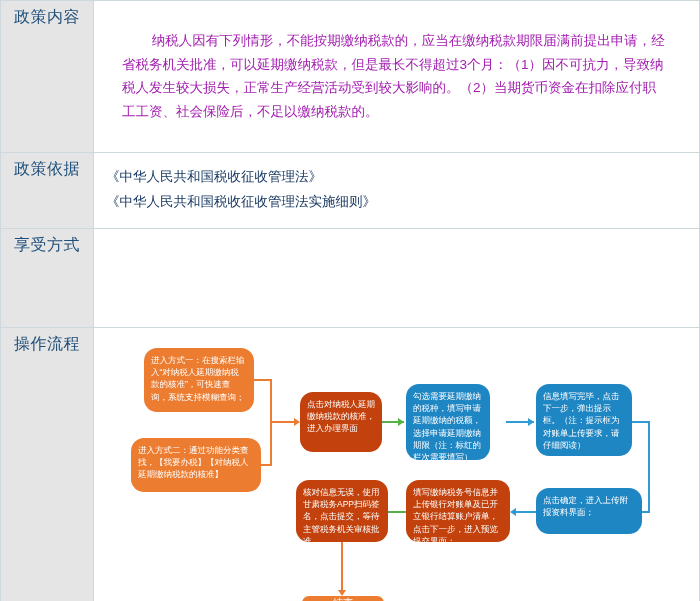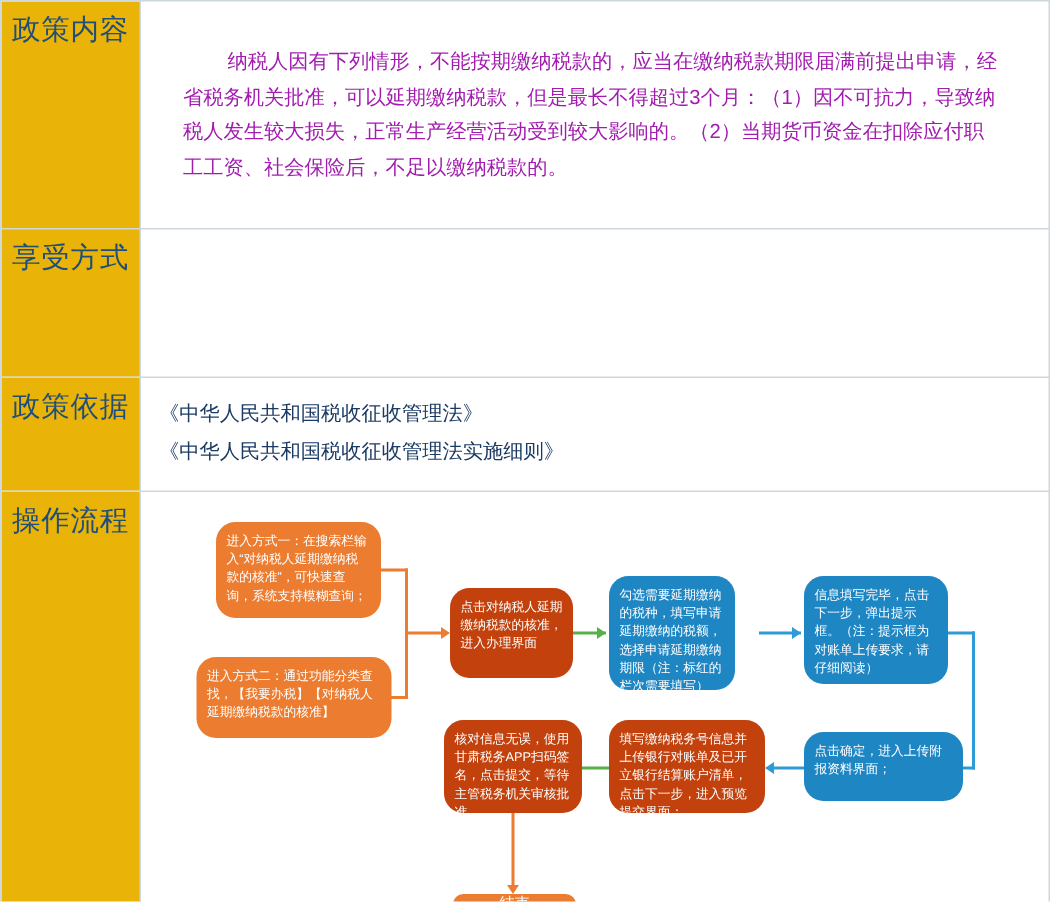--- a/index.html
+++ b/index.html
@@ -24,23 +24,23 @@
     table-layout: fixed;
   }
   table.policy td {
     border: 1px solid #cfd8dc;
     vertical-align: top;
   }
   td.label {
     width: 84px;
     text-align: center;
     vertical-align: middle;
-    font-size: 19px;
+    font-size: 16px;
     color: #1f4e79;
-    background: #eab308;
+    background: #e5e5e5;
     padding: 6px 4px;
     letter-spacing: 0.5px;
   }
   td.content {
     padding: 12px 14px 12px 12px;
     font-size: 13.5px;
     line-height: 1.75;
     color: #1f3864;
   }
   .para {
@@ -127,31 +127,31 @@
 <div class="page">
   <table class="policy">
     <tbody>
       <tr>
         <td class="label">政策内容</td>
         <td class="content">
           <p class="para">纳税人因有下列情形，不能按期缴纳税款的，应当在缴纳税款期限届满前提出申请，经省税务机关批准，可以延期缴纳税款，但是最长不得超过3个月：（1）因不可抗力，导致纳税人发生较大损失，正常生产经营活动受到较大影响的。（2）当期货币资金在扣除应付职工工资、社会保险后，不足以缴纳税款的。</p>
         </td>
       </tr>
       <tr>
-        <td class="label">享受方式</td>
-        <td class="content enjoy-cell"></td>
-      </tr>
-      <tr>
         <td class="label">政策依据</td>
         <td class="content">
           <p class="basis-line">《中华人民共和国税收征收管理法》</p>
           <p class="basis-line">《中华人民共和国税收征收管理法实施细则》</p>
         </td>
       </tr>
       <tr>
+        <td class="label">享受方式</td>
+        <td class="content enjoy-cell"></td>
+      </tr>
+      <tr>
         <td class="label">操作流程</td>
         <td class="content flow-wrap">
           <div class="flow">
 
             <div class="node orange" style="left:38px; top:8px; width:110px; height:64px;">进入方式一：在搜索栏输入“对纳税人延期缴纳税款的核准”，可快速查询，系统支持模糊查询；</div>
             <div class="node orange" style="left:25px; top:98px; width:130px; height:54px;">进入方式二：通过功能分类查找，【我要办税】【对纳税人延期缴纳税款的核准】</div>
 
             <div class="conn" style="left:148px; top:39px; width:18px; height:2px;"></div>
             <div class="conn" style="left:148px; top:124px; width:18px; height:2px;"></div>
             <div class="conn" style="left:164px; top:39px; width:2px; height:87px;"></div>

